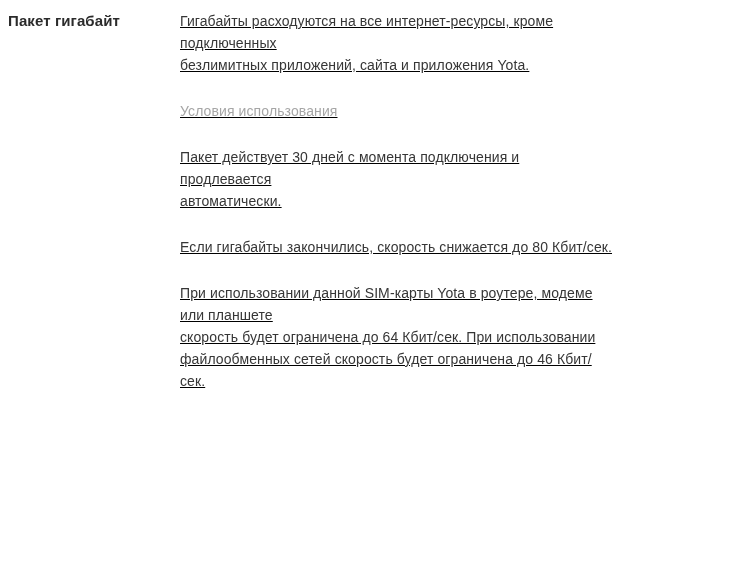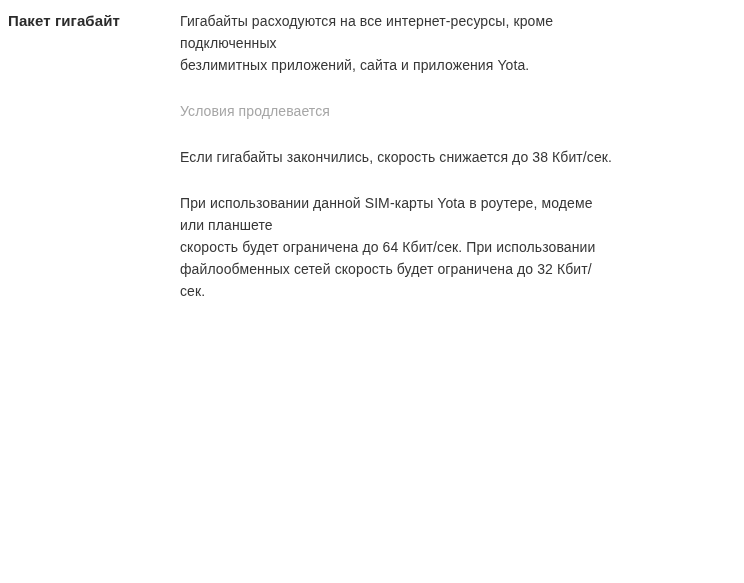--- a/index.html
+++ b/index.html
@@ -29,20 +29,21 @@
     margin: 0;
     font-size: 15px;
     line-height: 22px;
     font-weight: bold;
     color: #2b2b2b;
     letter-spacing: 0.1px;
   }
   .content-col {
     flex: 1 1 auto;
     min-width: 0;
+    text-decoration: underline;
   }
   .content-col p {
     margin: 0 0 24px 0;
     font-size: 14px;
     line-height: 22px;
     color: #363636;
     white-space: pre-line;
     letter-spacing: 0.1px;
   }
   .content-col p.muted {
@@ -52,19 +53,21 @@
 </head>
 <body>
 
 <div class="section">
   <div class="label-col">
     <h3 class="section-title">Пакет гигабайт</h3>
   </div>
   <div class="content-col">
     <p>Гигабайты расходуются на все интернет-ресурсы, кроме подключенных
 безлимитных приложений, сайта и приложения Yota.</p>
-    <p class="muted">Условия продлевается</p>
-    <p>Если гигабайты закончились, скорость снижается до 38 Кбит/сек.</p>
+    <p class="muted">Условия использования</p>
+    <p>Пакет действует 30 дней с момента подключения и продлевается
+автоматически.</p>
+    <p>Если гигабайты закончились, скорость снижается до 80 Кбит/сек.</p>
     <p>При использовании данной SIM-карты Yota в роутере, модеме или планшете
 скорость будет ограничена до 64 Кбит/сек. При использовании
-файлообменных сетей скорость будет ограничена до 32 Кбит/сек.</p>
+файлообменных сетей скорость будет ограничена до 46 Кбит/сек.</p>
   </div>
 </div>
 
 </body></html>

